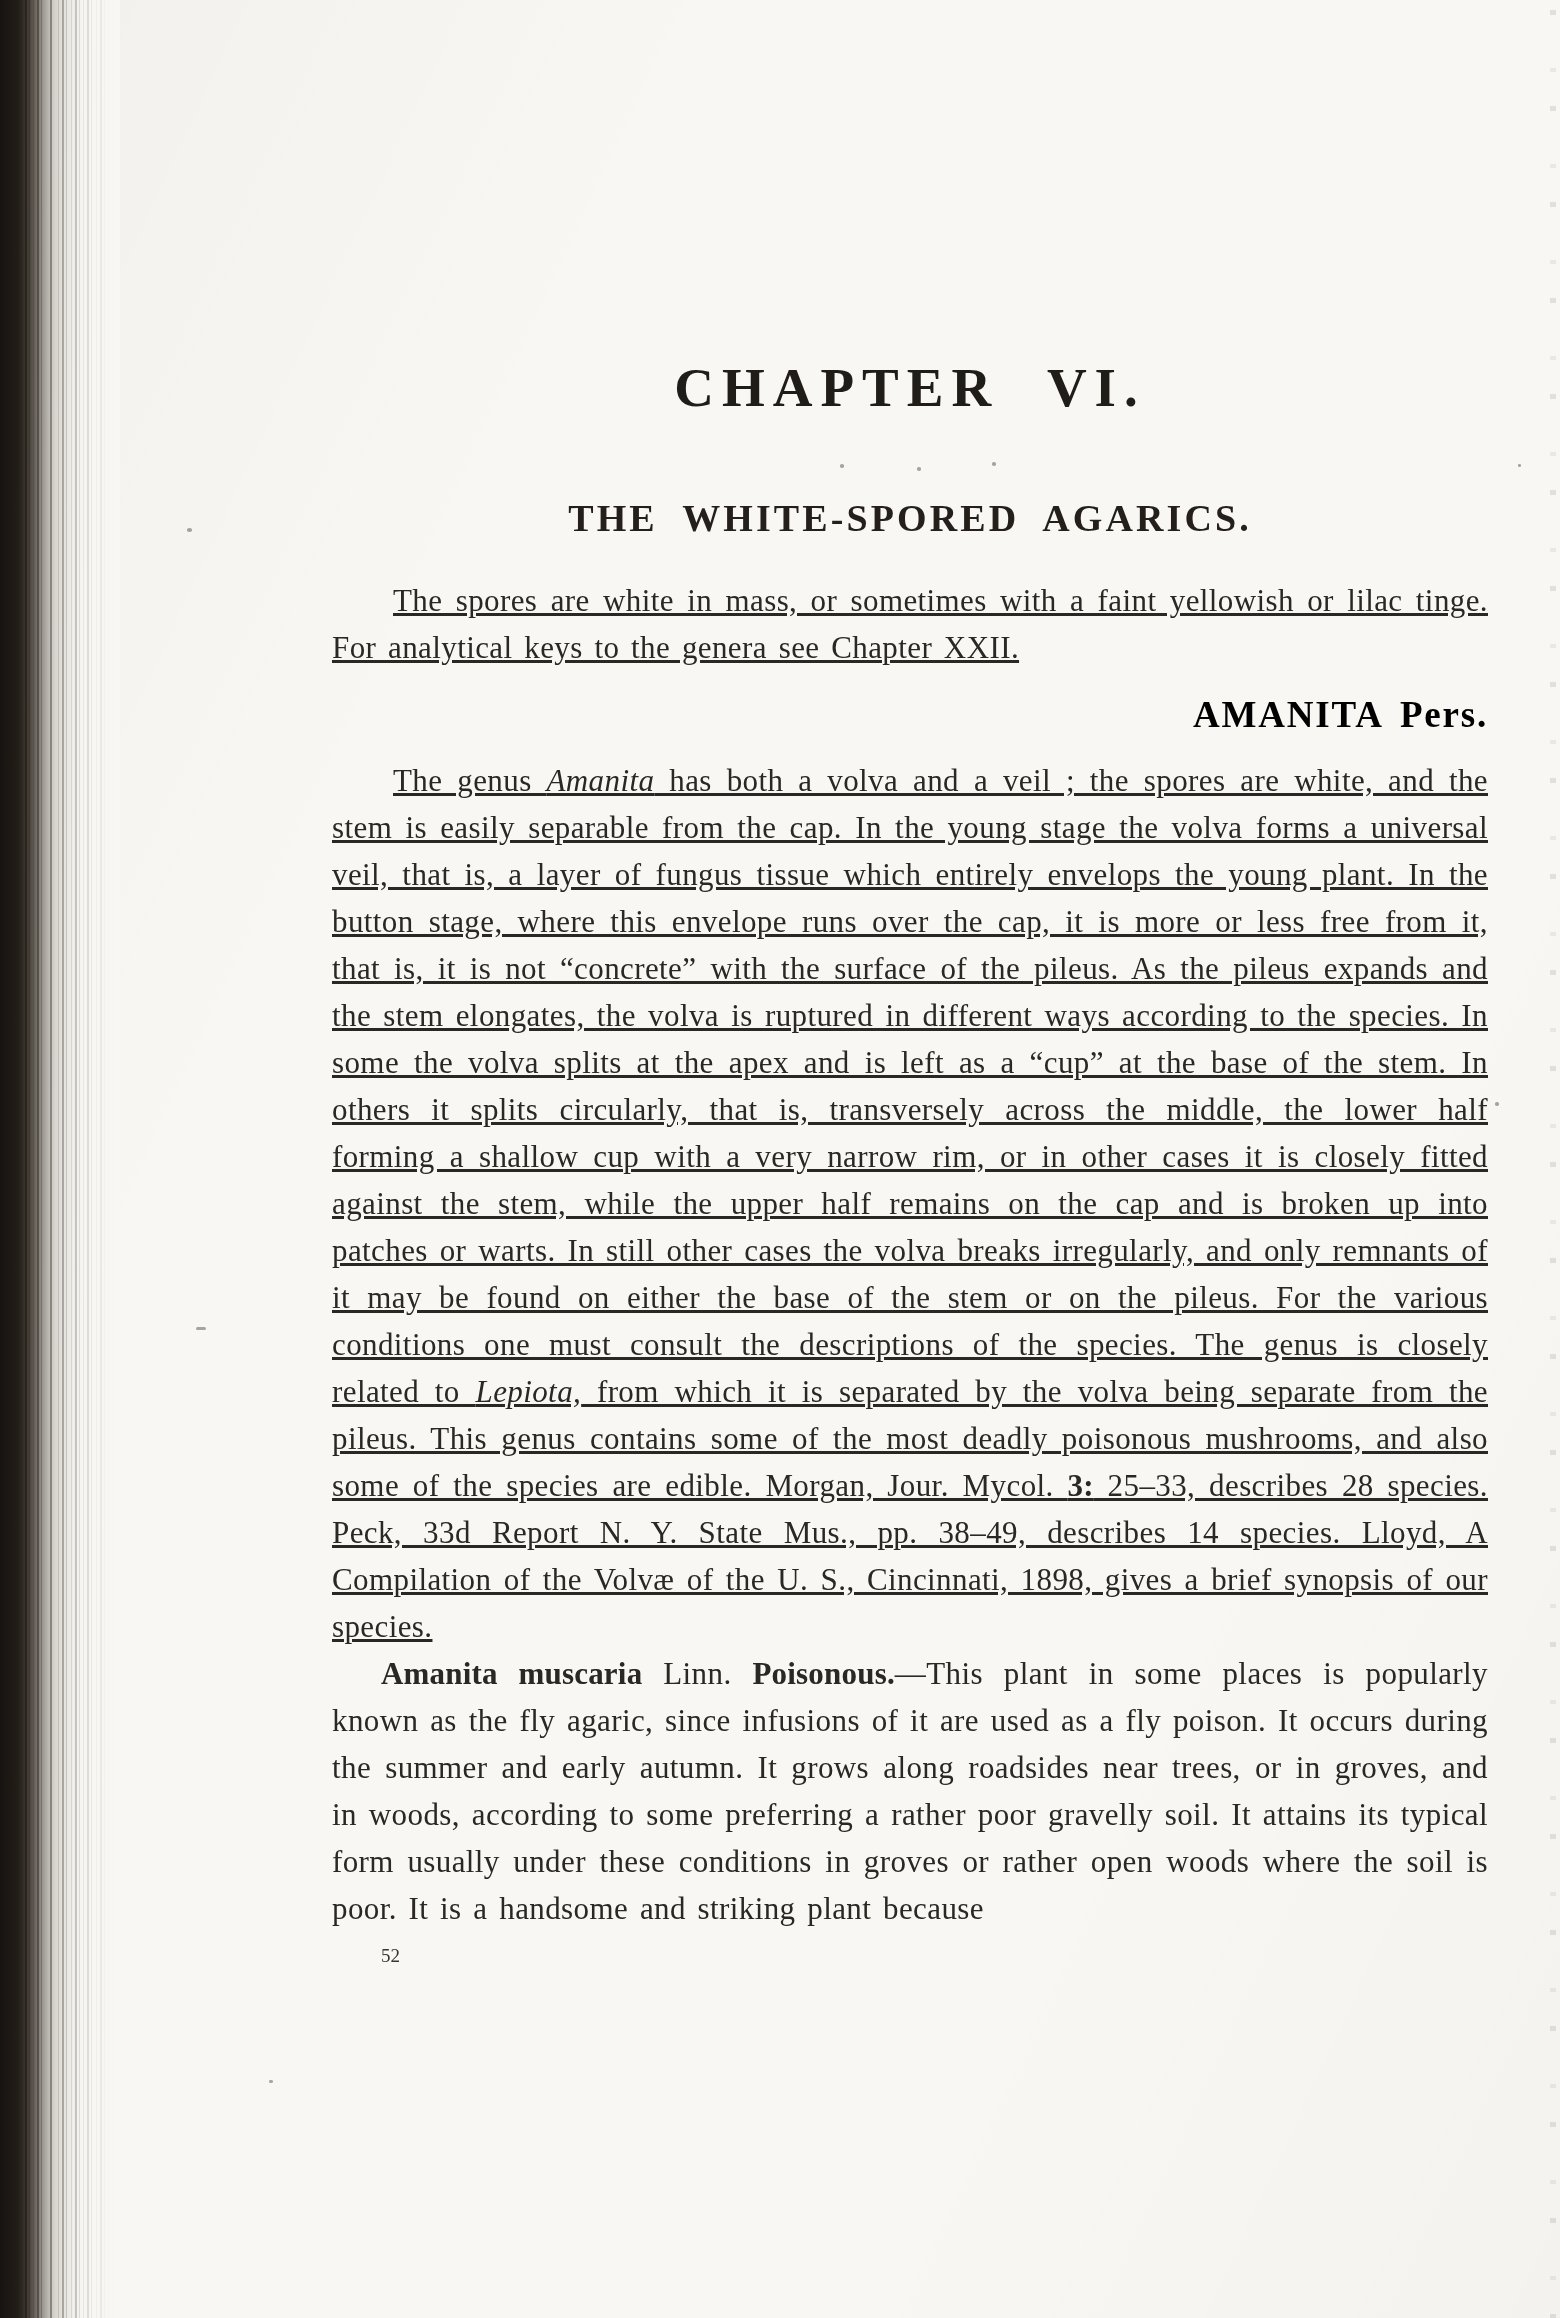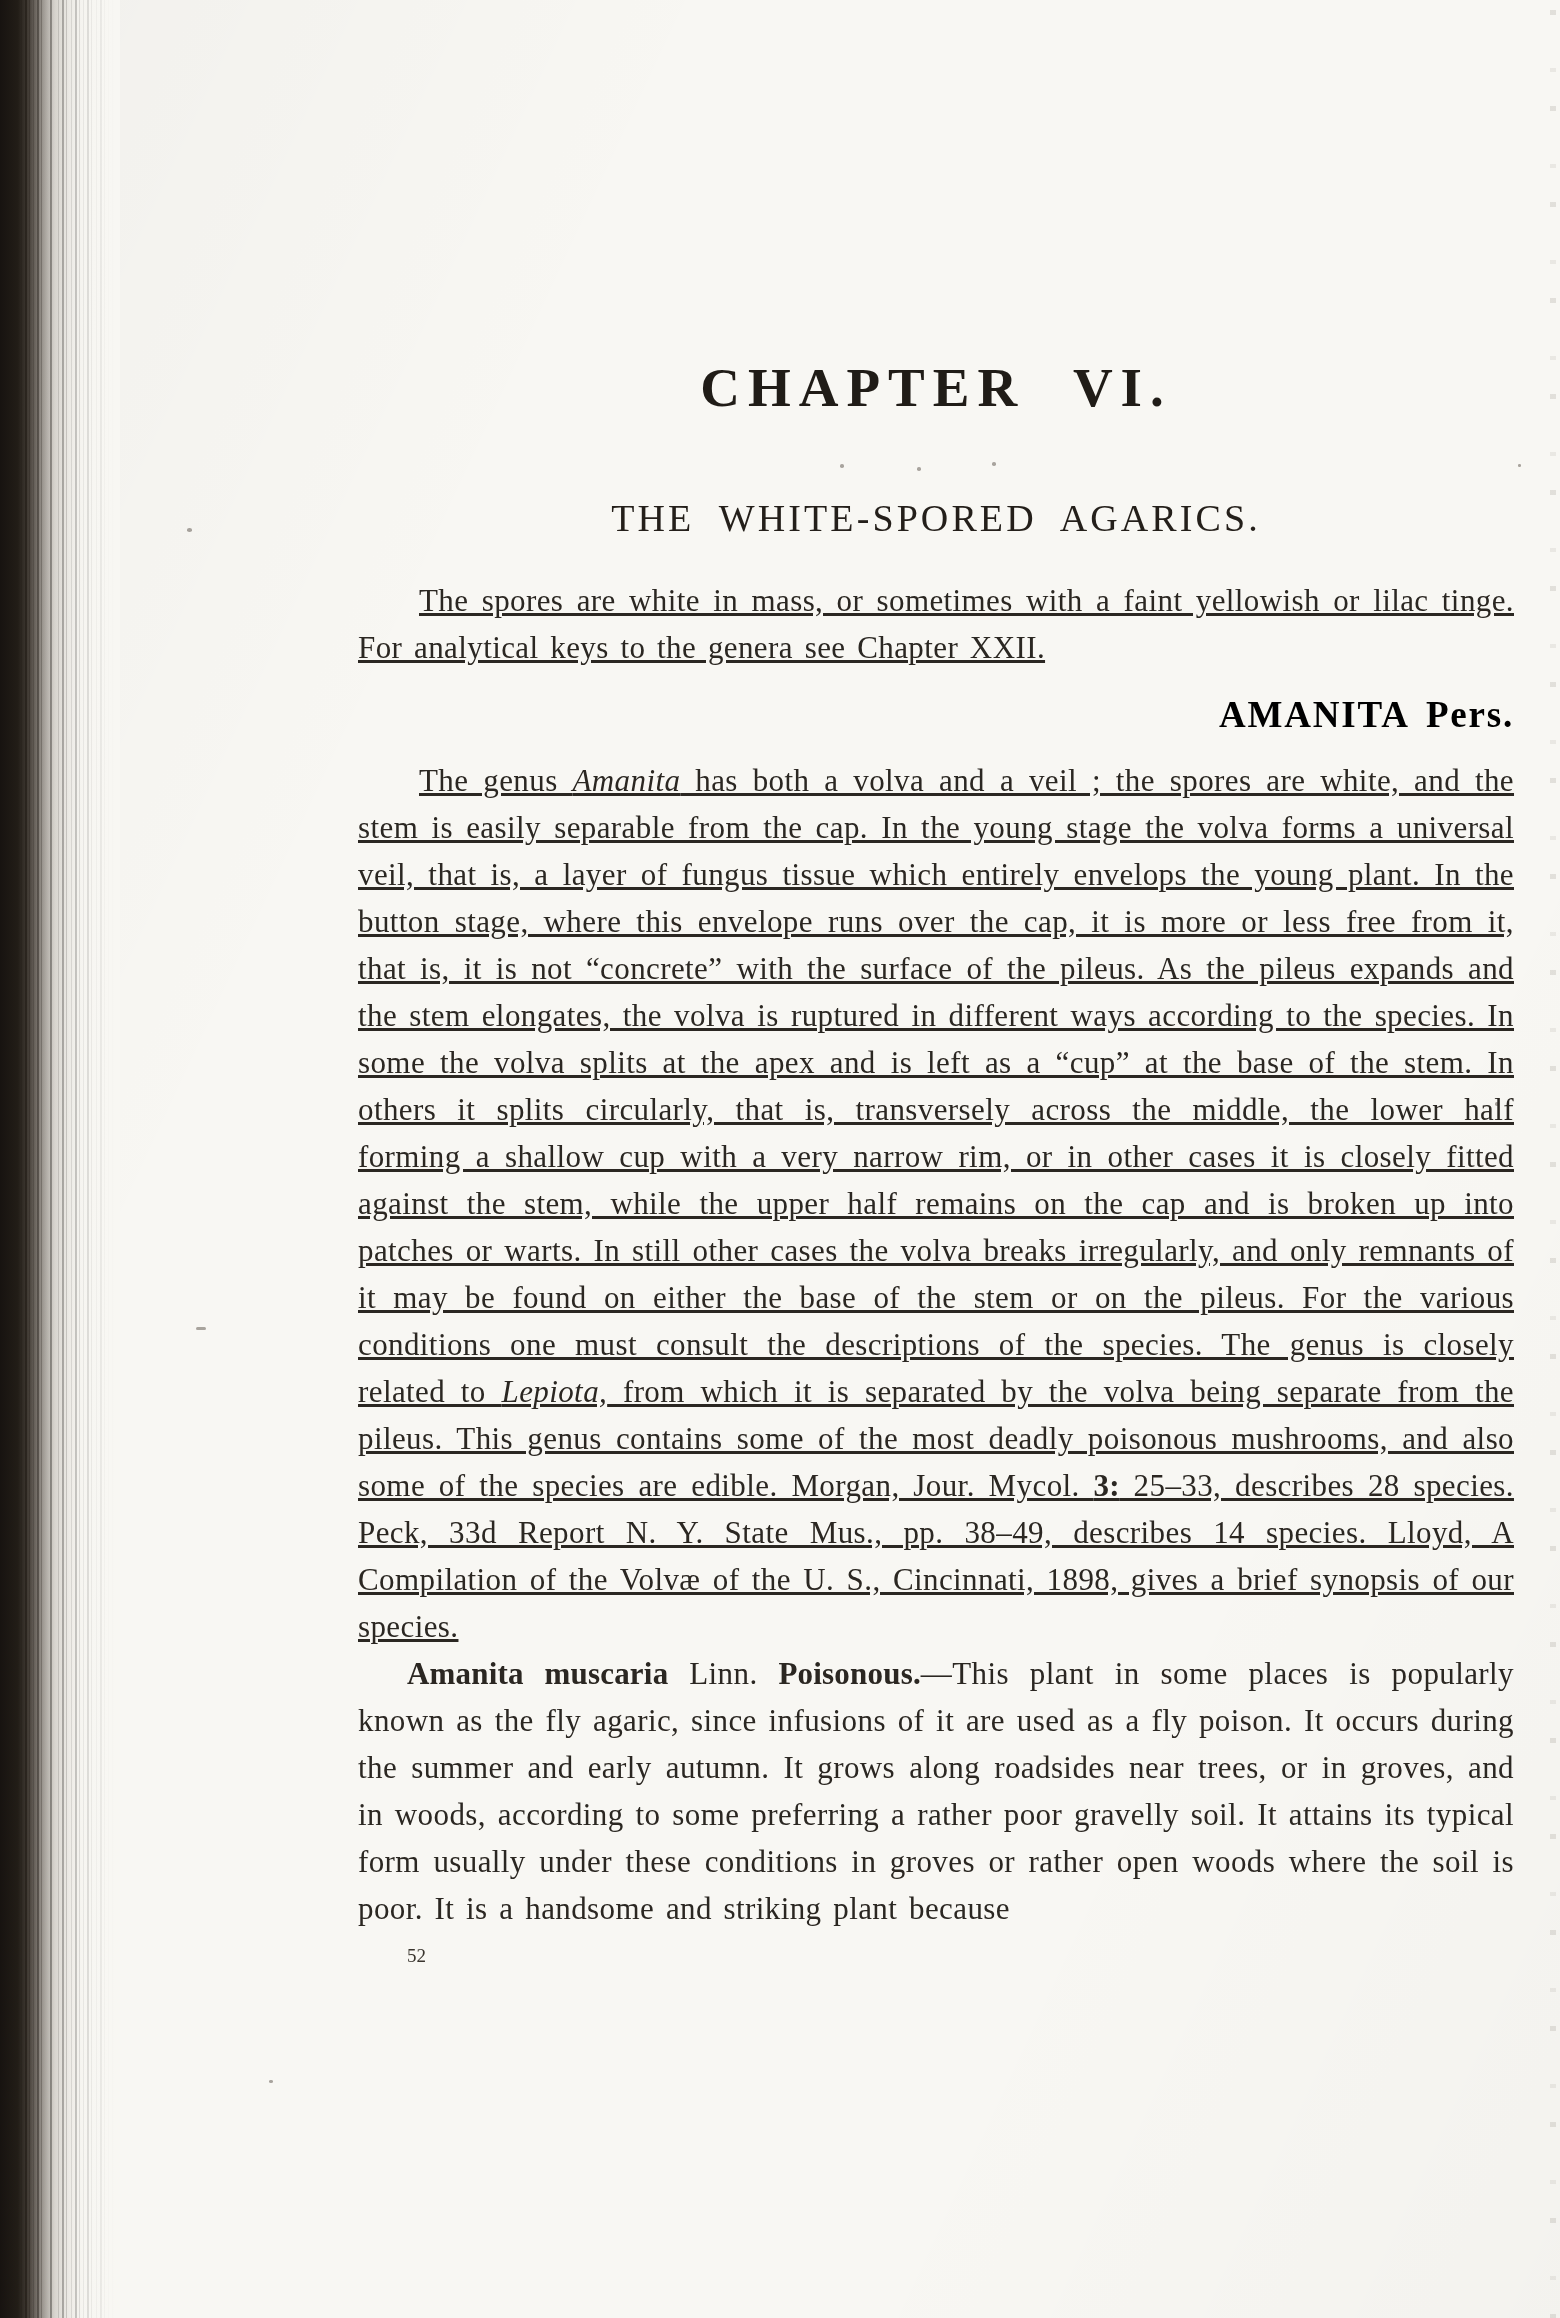--- a/index.html
+++ b/index.html
@@ -52,34 +52,34 @@
     background: repeating-linear-gradient(0deg,
       rgba(120,113,102,0.22) 0 5.4px, rgba(0,0,0,0) 5.4px 39px,
       rgba(120,113,102,0.14) 39px 43px, rgba(0,0,0,0) 43px 96px);
     opacity: 0.8;
   }
 
   .speck { position: absolute; background: rgba(70,63,54,0.45); border-radius: 50%; z-index: 2; }
 
   
   .content {
-    position: absolute; left: 332px; top: 0; width: 1156px; z-index: 4; margin-left: 26px;
+    position: absolute; left: 332px; top: 0; width: 1156px; z-index: 4;
   }
 
   .chapter-title {
     margin: 357px 0 0 0;
     text-align: center;
     font-size: 55px; line-height: 62px; font-weight: bold;
     letter-spacing: 8px; word-spacing: 27px;
     color: #201c17;
   }
   .section-title {
     margin: 77px 0 0 0;
     text-align: center;
-    font-size: 38px; line-height: 45px; font-weight: normal;
+    font-size: 38px; line-height: 45px; font-weight: bold;
     letter-spacing: 3.1px; word-spacing: 12.5px;
     color: #241f1a;
   }
   .genus-heading {
     margin: 21.4px 0 0 0;
     text-align: right;
     font-size: 37px; line-height: 45px; font-weight: bold;
     letter-spacing: 1.8px; word-spacing: 7.1px;
     color: #000000;
   }

